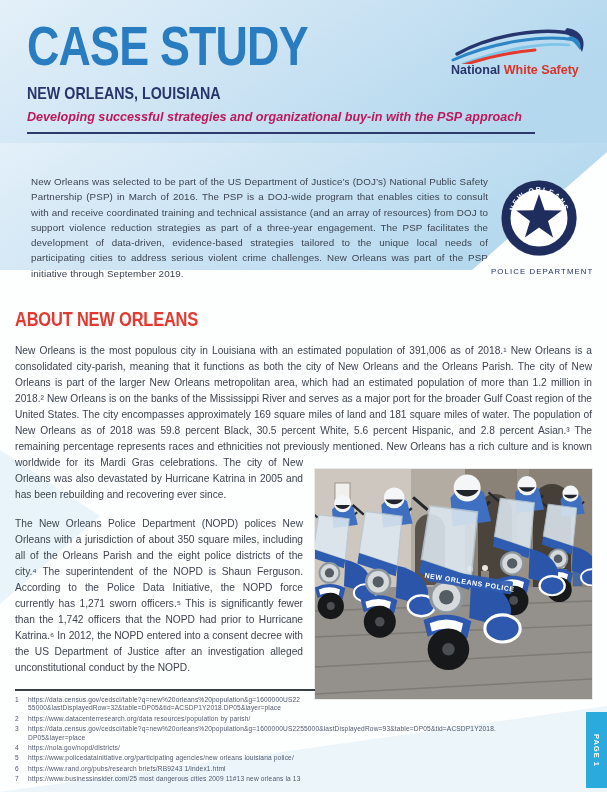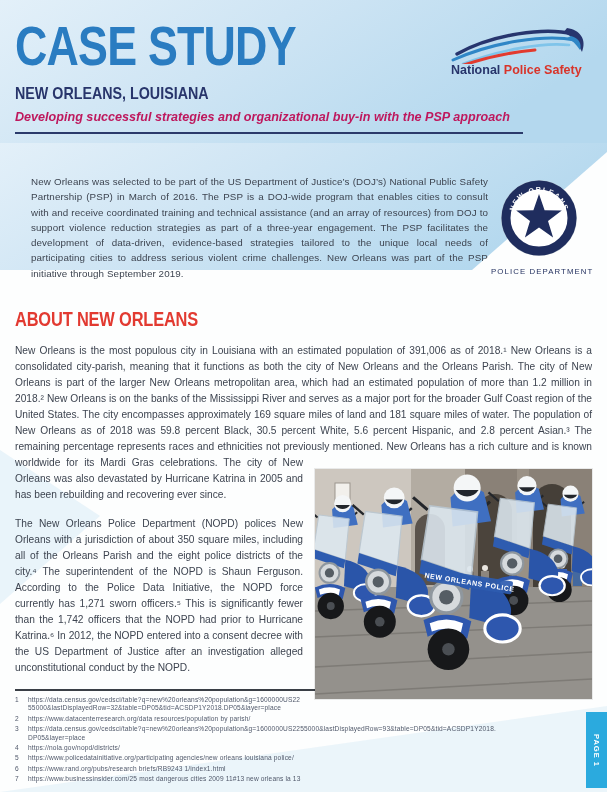--- a/index.html
+++ b/index.html
@@ -6,21 +6,21 @@
   .page{
     position:relative;width:607px;height:792px;margin:0 auto;
     background:#fdfefe;overflow:hidden;
     font-family:"Liberation Sans","DejaVu Sans",sans-serif;
     -webkit-font-smoothing:antialiased;
   }
   .bg-layer{position:absolute;inset:0;z-index:0;pointer-events:none;}
   .content{position:relative;z-index:1;}
 
   
-  .header{position:relative;height:165px;padding:0 15px;box-sizing:border-box;}
+  .header{position:relative;height:165px;padding:0 15px;box-sizing:border-box;margin-left:12px;}
   .case-title{
     position:absolute;left:15px;top:18px;
     font-size:56px;font-weight:800;color:#2a7cc1;letter-spacing:-1px;
     transform:scaleX(0.80);transform-origin:left top;white-space:nowrap;line-height:1;
   }
   .city-sub{
     position:absolute;left:15px;top:84px;
     font-size:17px;font-weight:800;color:#28356b;letter-spacing:0;
     transform:scaleX(0.84);transform-origin:left top;white-space:nowrap;
   }
@@ -112,21 +112,21 @@
 
       <div class="npsp-logo">
         <svg width="138" height="40" viewBox="0 0 138 40">
           <path d="M6 30 C 42 10, 94 3, 122 10" stroke="#27356e" stroke-width="3.4" fill="none" stroke-linecap="round"></path>
           <path d="M2 36 C 42 18, 94 10, 124 16" stroke="#2f86c6" stroke-width="3" fill="none" stroke-linecap="round"></path>
           <path d="M12 40 C 48 26, 92 18, 118 21" stroke="#7fc4ea" stroke-width="2.6" fill="none" stroke-linecap="round"></path>
           <path d="M4 44 C 32 34, 60 28, 84 26" stroke="#e23a2e" stroke-width="3" fill="none" stroke-linecap="round"></path>
           <path d="M116 4 C 129 6, 136 15, 131 28 C 127 19, 121 11, 112 9 Z" fill="#27356e"></path>
           <path d="M120 12 C 128 14, 131 20, 129 26 C 125 20, 121 16, 116 14 Z" fill="#2f86c6"></path>
         </svg>
-        <div class="npsp-text1"><span>National </span><span class="red">Police Safety</span></div>
+        <div class="npsp-text1"><span>National </span><span class="red">White Safety</span></div>
       </div>
     </div>
 
     <div class="intro-section">
       <div class="intro-text">New Orleans was selected to be part of the US Department of Justice’s (DOJ’s) National Public Safety Partnership (PSP) in March of 2016. The PSP is a DOJ-wide program that enables cities to consult with and receive coordinated training and technical assistance (and an array of resources) from DOJ to support violence reduction strategies as part of a three-year engagement. The PSP facilitates the development of data-driven, evidence-based strategies tailored to the unique local needs of participating cities to address serious violent crime challenges. New Orleans was part of the PSP initiative through September 2019.</div>
 
       <div class="nopd-badge">
         <svg width="96" height="84" viewBox="0 0 96 84">
           <circle cx="48" cy="41" r="37" fill="#ffffff" stroke="#aeb8c2" stroke-width="1.6"></circle>
           <circle cx="48" cy="41" r="33" fill="#ffffff" stroke="#1f2d5e" stroke-width="9"></circle>

